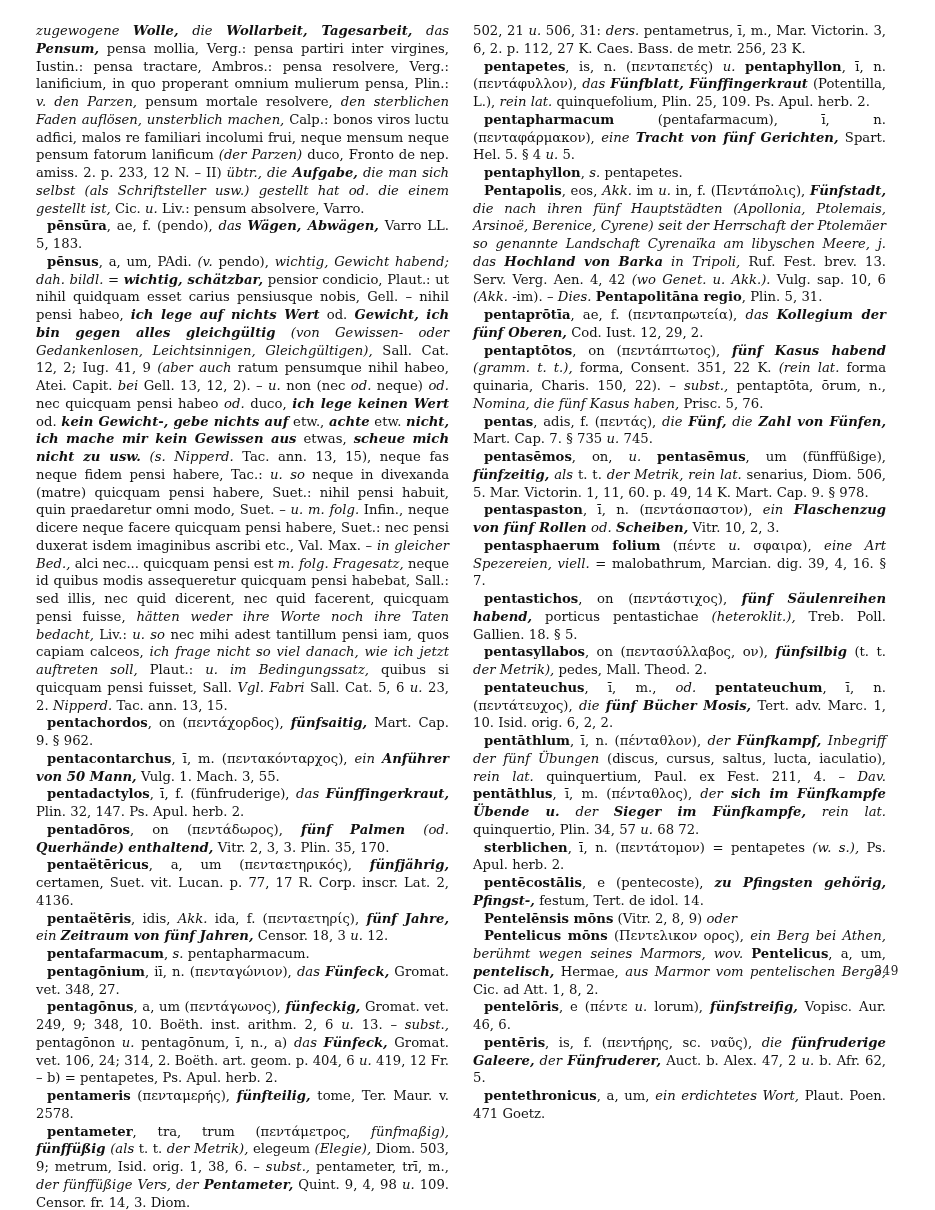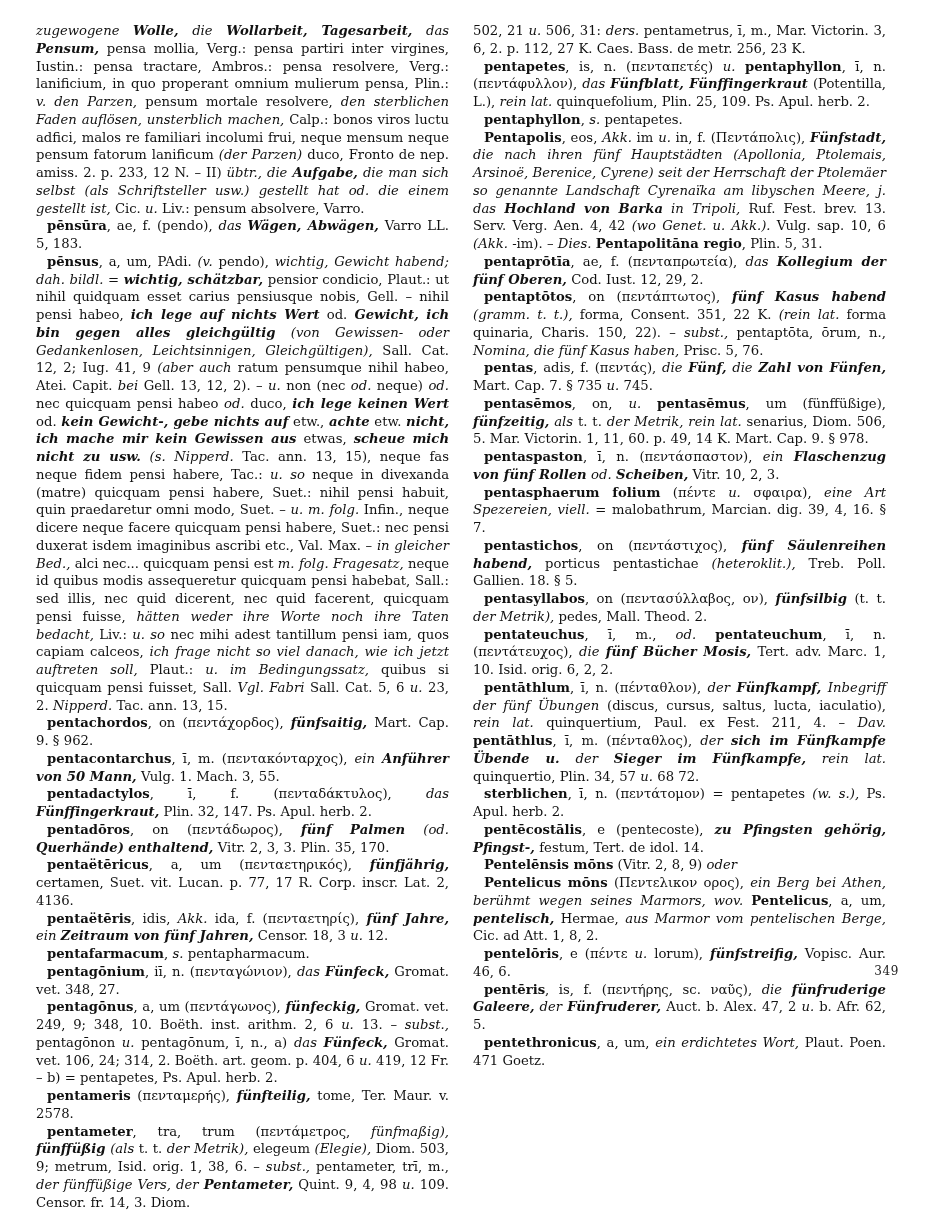--- a/index.html
+++ b/index.html
@@ -65,34 +65,35 @@
 <div class="page">
 
   <div class="columns">
 
     <div class="column" id="left-column">
         <p class="entry cont"><i>zugewogene</i> <span class="bi">Wolle,</span> <i>die</i> <span class="bi">Wollarbeit, Tagesarbeit,</span> <i>das</i> <span class="bi">Pensum,</span> pensa mollia, Verg.: pensa partiri inter virgines, Iustin.: pensa tractare, Ambros.: pensa resolvere, Verg.: lanificium, in quo properant omnium mulierum pensa, Plin.: <i>v. den Parzen,</i> pensum mortale resolvere, <i>den sterblichen Faden auflösen, unsterblich machen,</i> Calp.: bonos viros luctu adfici, malos re familiari incolumi frui, neque mensum neque pensum fatorum lanificum <i>(der Parzen)</i> duco, Fronto de nep. amiss. 2. p. 233, 12 N. – II) <i>übtr., die</i> <span class="bi">Aufgabe,</span> <i>die man sich selbst (als Schriftsteller usw.) gestellt hat od. die einem gestellt ist,</i> Cic. <i>u.</i> Liv.: pensum absolvere, Varro.</p>
         <p class="entry"><b>pēnsūra</b>, ae, f. (pendo), <i>das</i> <span class="bi">Wägen, Abwägen,</span> Varro LL. 5, 183.</p>
         <p class="entry"><b>pēnsus</b>, a, um, PAdi. <i>(v.</i> pendo), <i>wichtig, Gewicht habend; dah. bildl.</i> = <span class="bi">wichtig, schätzbar,</span> pensior condicio, Plaut.: ut nihil quidquam esset carius pensiusque nobis, Gell. – nihil pensi habeo, <span class="bi">ich lege auf nichts Wert</span> od. <span class="bi">Gewicht, ich bin gegen alles gleichgültig</span> <i>(von Gewissen- oder Gedankenlosen, Leichtsinnigen, Gleichgültigen),</i> Sall. Cat. 12, 2; Iug. 41, 9 <i>(aber auch</i> ratum pensumque nihil habeo, Atei. Capit. <i>bei</i> Gell. 13, 12, 2). – <i>u.</i> non (nec <i>od.</i> neque) <i>od.</i> nec quicquam pensi habeo <i>od.</i> duco, <span class="bi">ich lege keinen Wert</span> od. <span class="bi">kein Gewicht-, gebe nichts auf</span> etw., <span class="bi">achte</span> etw. <span class="bi">nicht, ich mache mir kein Gewissen aus</span> etwas, <span class="bi">scheue mich nicht zu usw.</span> <i>(s. Nipperd.</i> Tac. ann. 13, 15), neque fas neque fidem pensi habere, Tac.: <i>u. so</i> neque in divexanda (matre) quicquam pensi habere, Suet.: nihil pensi habuit, quin praedaretur omni modo, Suet. – <i>u. m. folg.</i> Infin., neque dicere neque facere quicquam pensi habere, Suet.: nec pensi duxerat isdem imaginibus ascribi etc., Val. Max. – <i>in gleicher Bed.,</i> alci nec... quicquam pensi est <i>m. folg. Fragesatz,</i> neque id quibus modis assequeretur quicquam pensi habebat, Sall.: sed illis, nec quid dicerent, nec quid facerent, quicquam pensi fuisse, <i>hätten weder ihre Worte noch ihre Taten bedacht,</i> Liv.: <i>u. so</i> nec mihi adest tantillum pensi iam, quos capiam calceos, <i>ich frage nicht so viel danach, wie ich jetzt auftreten soll,</i> Plaut.: <i>u. im Bedingungssatz,</i> quibus si quicquam pensi fuisset, Sall. <i>Vgl. Fabri</i> Sall. Cat. 5, 6 <i>u.</i> 23, 2. <i>Nipperd.</i> Tac. ann. 13, 15.</p>
         <p class="entry"><b>pentachordos</b>, on (<span class="gr">πεντάχορδος</span>), <span class="bi">fünfsaitig,</span> Mart. Cap. 9. § 962.</p>
         <p class="entry"><b>pentacontarchus</b>, ī, m. (<span class="gr">πεντακόνταρχος</span>), <i>ein</i> <span class="bi">Anführer von 50 Mann,</span> Vulg. 1. Mach. 3, 55.</p>
-        <p class="entry"><b>pentadactylos</b>, ī, f. (<span class="gr">πενταδάκτυλος</span>), <i>das</i> <span class="bi">Fünffingerkraut,</span> Plin. 32, 147. Ps. Apul. herb. 2.</p>
+        <p class="entry"><b>pentadactylos</b>, ī, f. (<span class="gr">fünfruderige</span>), <i>das</i> <span class="bi">Fünffingerkraut,</span> Plin. 32, 147. Ps. Apul. herb. 2.</p>
         <p class="entry"><b>pentadōros</b>, on (<span class="gr">πεντάδωρος</span>), <span class="bi">fünf Palmen</span> <i>(od.</i> <span class="bi">Querhände)</span> <span class="bi">enthaltend,</span> Vitr. 2, 3, 3. Plin. 35, 170.</p>
         <p class="entry"><b>pentaëtēricus</b>, a, um (<span class="gr">πενταετηρικός</span>), <span class="bi">fünfjährig,</span> certamen, Suet. vit. Lucan. p. 77, 17 R. Corp. inscr. Lat. 2, 4136.</p>
         <p class="entry"><b>pentaëtēris</b>, idis, <i>Akk.</i> ida, f. (<span class="gr">πενταετηρίς</span>), <span class="bi">fünf Jahre,</span> <i>ein</i> <span class="bi">Zeitraum von fünf Jahren,</span> Censor. 18, 3 <i>u.</i> 12.</p>
         <p class="entry"><b>pentafarmacum</b>, <i>s.</i> pentapharmacum.</p>
         <p class="entry"><b>pentagōnium</b>, iī, n. (<span class="gr">πενταγώνιον</span>), <i>das</i> <span class="bi">Fünfeck,</span> Gromat. vet. 348, 27.</p>
         <p class="entry"><b>pentagōnus</b>, a, um (<span class="gr">πεντάγωνος</span>), <span class="bi">fünfeckig,</span> Gromat. vet. 249, 9; 348, 10. Boëth. inst. arithm. 2, 6 <i>u.</i> 13. – <i>subst.,</i> pentagōnon <i>u.</i> pentagōnum, ī, n., a) <i>das</i> <span class="bi">Fünfeck,</span> Gromat. vet. 106, 24; 314, 2. Boëth. art. geom. p. 404, 6 <i>u.</i> 419, 12 Fr. – b) = pentapetes, Ps. Apul. herb. 2.</p>
         <p class="entry"><b>pentameris</b> (<span class="gr">πενταμερής</span>), <span class="bi">fünfteilig,</span> tome, Ter. Maur. v. 2578.</p>
         <p class="entry"><b>pentameter</b>, tra, trum (<span class="gr">πεντάμετρος,</span> <i>fünfmaßig),</i> <span class="bi">fünffüßig</span> <i>(als</i> t. t. <i>der Metrik),</i> elegeum <i>(Elegie),</i> Diom. 503, 9; metrum, Isid. orig. 1, 38, 6. – <i>subst.,</i> pentameter, trī, m., <i>der fünffüßige Vers, der</i> <span class="bi">Pentameter,</span> Quint. 9, 4, 98 <i>u.</i> 109. Censor. fr. 14, 3. Diom.</p>
       </div>
 
     <div class="column" id="right-column">
         <p class="entry cont">502, 21 <i>u.</i> 506, 31: <i>ders.</i> pentametrus, ī, m., Mar. Victorin. 3, 6, 2. p. 112, 27 K. Caes. Bass. de metr. 256, 23 K.</p>
         <p class="entry"><b>pentapetes</b>, is, n. (<span class="gr">πενταπετές</span>) <i>u.</i> <b>pentaphyllon</b>, ī, n. (<span class="gr">πεντάφυλλον</span>), <i>das</i> <span class="bi">Fünfblatt, Fünffingerkraut</span> (Potentilla, L.), <i>rein lat.</i> quinquefolium, Plin. 25, 109. Ps. Apul. herb. 2.</p>
+        <p class="entry"><b>pentapharmacum</b> (pentafarmacum), ī, n. (<span class="gr">πενταφάρμακον</span>), <i>eine</i> <span class="bi">Tracht von fünf Gerichten,</span> Spart. Hel. 5. § 4 <i>u.</i> 5.</p>
         <p class="entry"><b>pentaphyllon</b>, <i>s.</i> pentapetes.</p>
         <p class="entry"><b>Pentapolis</b>, eos, <i>Akk.</i> im <i>u.</i> in, f. (<span class="gr">Πεντάπολις</span>), <span class="bi">Fünfstadt,</span> <i>die nach ihren fünf Hauptstädten (Apollonia, Ptolemais, Arsinoë, Berenice, Cyrene) seit der Herrschaft der Ptolemäer so genannte Landschaft Cyrenaïka am libyschen Meere, j. das</i> <span class="bi">Hochland von Barka</span> <i>in Tripoli,</i> Ruf. Fest. brev. 13. Serv. Verg. Aen. 4, 42 <i>(wo Genet. u. Akk.).</i> Vulg. sap. 10, 6 <i>(Akk.</i> -im). – <i>Dies.</i> <b>Pentapolitāna regio</b>, Plin. 5, 31.</p>
         <p class="entry"><b>pentaprōtīa</b>, ae, f. (<span class="gr">πενταπρωτεία</span>), <i>das</i> <span class="bi">Kollegium der fünf Oberen,</span> Cod. Iust. 12, 29, 2.</p>
         <p class="entry"><b>pentaptōtos</b>, on (<span class="gr">πεντάπτωτος</span>), <span class="bi">fünf Kasus habend</span> <i>(gramm. t. t.),</i> forma, Consent. 351, 22 K. <i>(rein lat.</i> forma quinaria, Charis. 150, 22). – <i>subst.,</i> pentaptōta, ōrum, n., <i>Nomina, die fünf Kasus haben,</i> Prisc. 5, 76.</p>
         <p class="entry"><b>pentas</b>, adis, f. (<span class="gr">πεντάς</span>), <i>die</i> <span class="bi">Fünf,</span> <i>die</i> <span class="bi">Zahl von Fünfen,</span> Mart. Cap. 7. § 735 <i>u.</i> 745.</p>
         <p class="entry"><b>pentasēmos</b>, on, <i>u.</i> <b>pentasēmus</b>, um (<span class="gr">fünffüßige</span>), <span class="bi">fünfzeitig,</span> <i>als</i> t. t. <i>der Metrik, rein lat.</i> senarius, Diom. 506, 5. Mar. Victorin. 1, 11, 60. p. 49, 14 K. Mart. Cap. 9. § 978.</p>
         <p class="entry"><b>pentaspaston</b>, ī, n. (<span class="gr">πεντάσπαστον</span>), <i>ein</i> <span class="bi">Flaschenzug von fünf Rollen</span> <i>od.</i> <span class="bi">Scheiben,</span> Vitr. 10, 2, 3.</p>
         <p class="entry"><b>pentasphaerum folium</b> (<span class="gr">πέντε</span> <i>u.</i> <span class="gr">σφαιρα</span>), <i>eine Art Spezereien, viell.</i> = malobathrum, Marcian. dig. 39, 4, 16. § 7.</p>
         <p class="entry"><b>pentastichos</b>, on (<span class="gr">πεντάστιχος</span>), <span class="bi">fünf Säulenreihen habend,</span> porticus pentastichae <i>(heteroklit.),</i> Treb. Poll. Gallien. 18. § 5.</p>
         <p class="entry"><b>pentasyllabos</b>, on (<span class="gr">πεντασύλλαβος, ον</span>), <span class="bi">fünfsilbig</span> (t. t. <i>der Metrik),</i> pedes, Mall. Theod. 2.</p>

